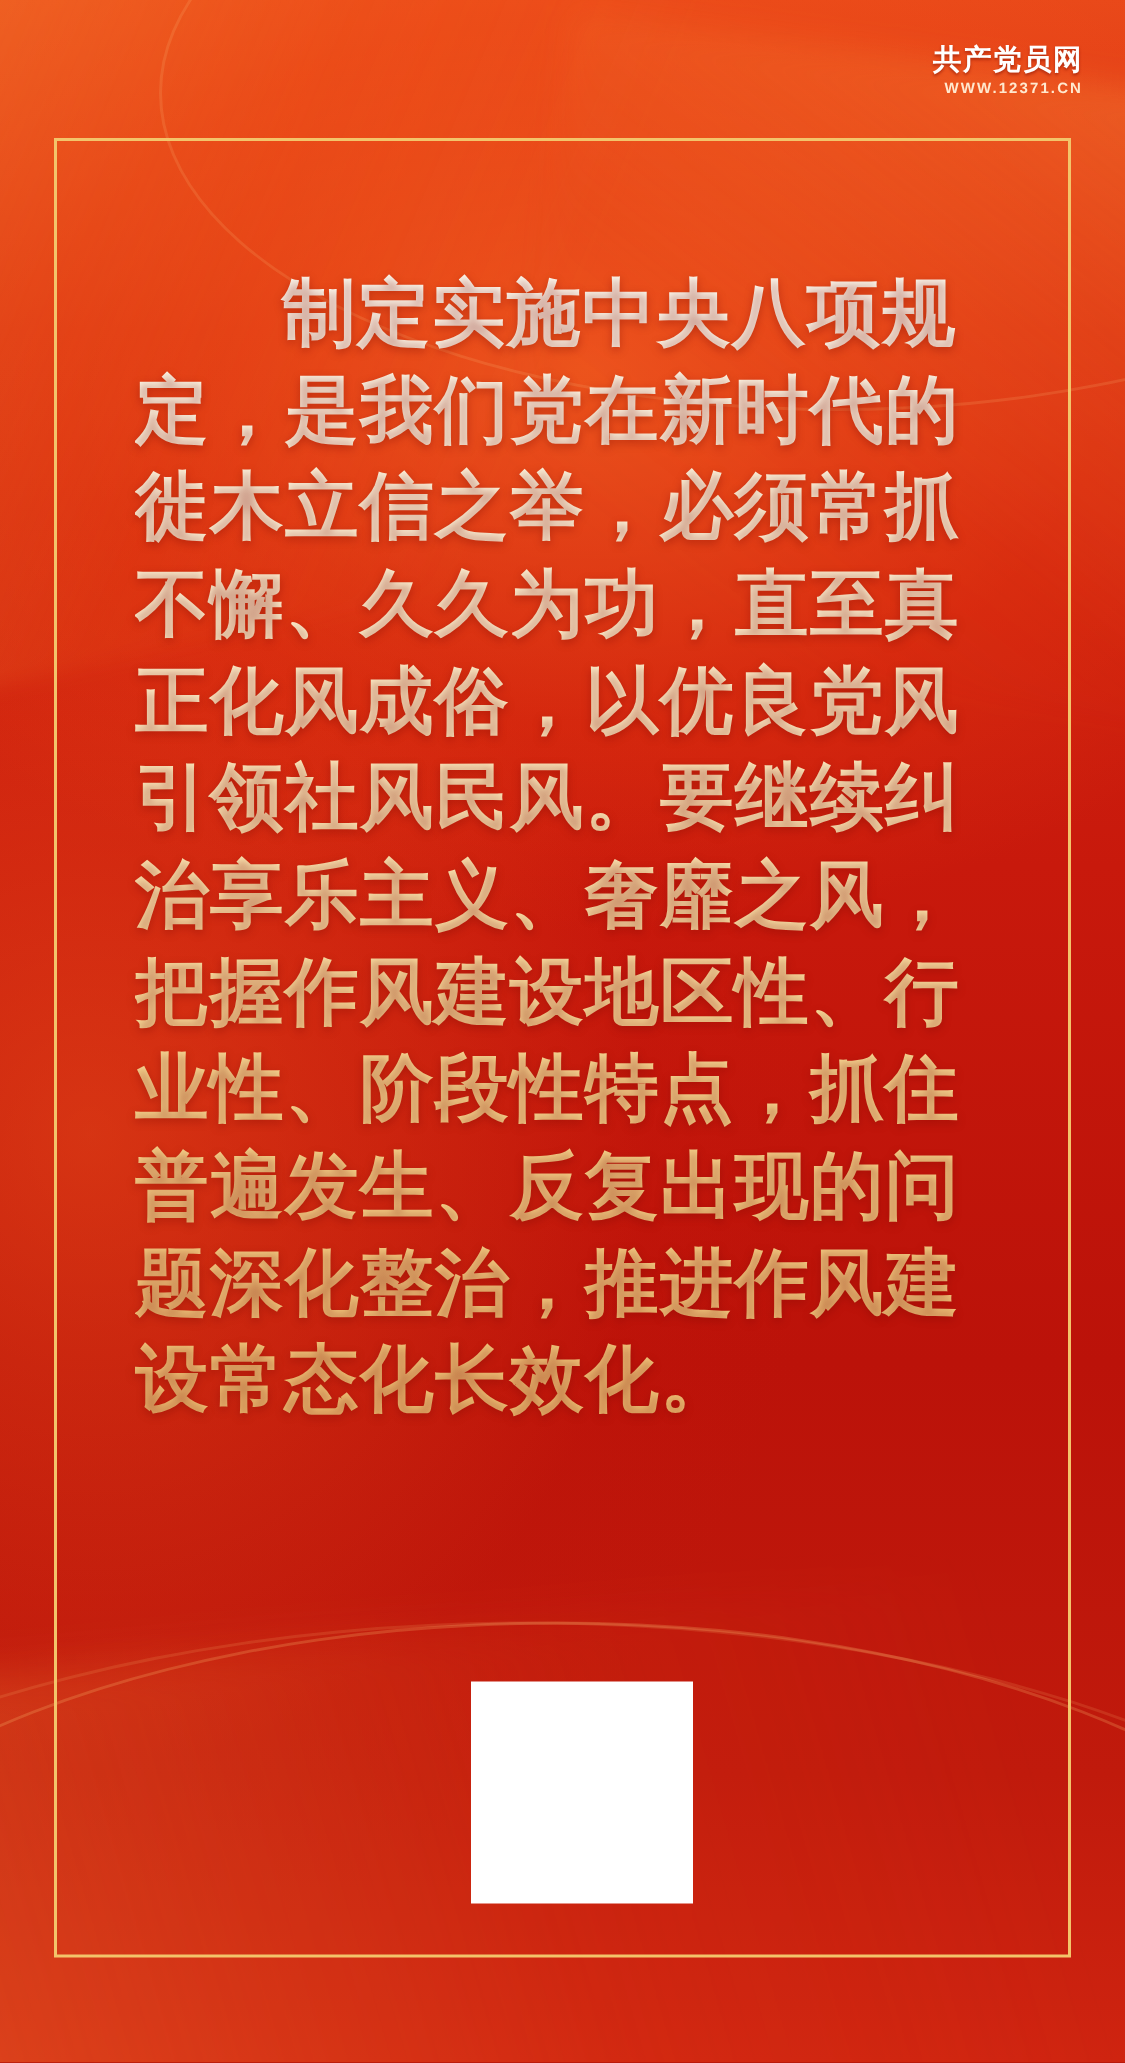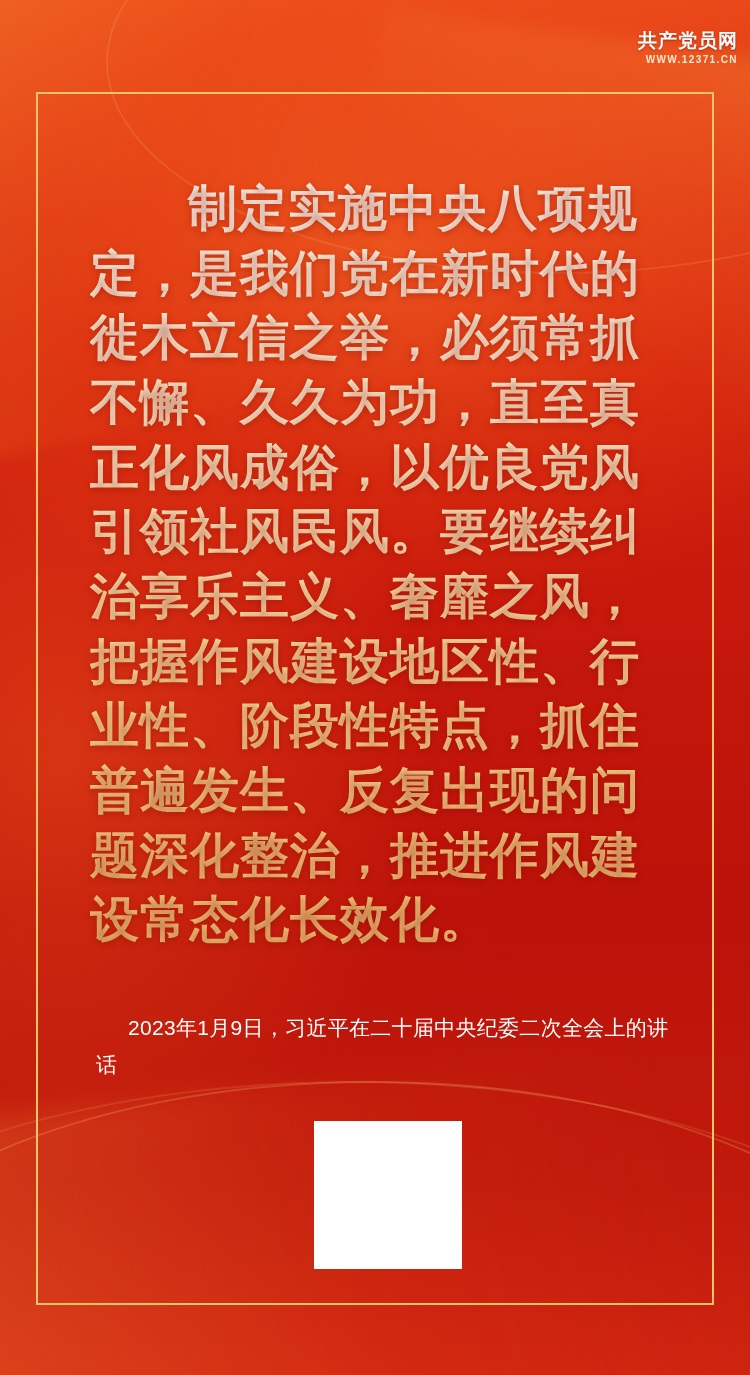--- a/index.html
+++ b/index.html
@@ -58,21 +58,21 @@
     pointer-events: none;
   }
   .arc1 { width: 1100px; height: 520px; left: -180px; bottom: -230px; border-color: rgba(255,200,120,0.22); }
   .arc2 { width: 1300px; height: 620px; left: -300px; bottom: -330px; border-color: rgba(255,200,120,0.14); }
   .arc3 { width: 900px; height: 420px; right: -260px; top: -150px; border-color: rgba(255,210,140,0.14); }
 
   
   .logo {
     position: absolute;
     top: 30px;
-    right: 12px;
+    right: 28px;
     text-align: right;
     line-height: 1.1;
     z-index: 6;
   }
   .logo-main {
     font-family: "DejaVu Sans", sans-serif;
     font-size: 19px;
     font-weight: bold;
     color: #ffffff;
     letter-spacing: 1px;
@@ -177,21 +177,20 @@
 
   <div class="logo">
     <div class="logo-main">共产党员网</div>
     <div class="logo-sub">WWW.12371.CN</div>
   </div>
 
   <div class="frame"></div>
 
   <div class="content">
     <div class="quote">制定实施中央八项规定，是我们党在新时代的徙木立信之举，必须常抓不懈、久久为功，直至真正化风成俗，以优良党风引领社风民风。要继续纠治享乐主义、奢靡之风，把握作风建设地区性、行业性、阶段性特点，抓住普遍发生、反复出现的问题深化整治，推进作风建设常态化长效化。</div>
-    <div class="source">2023年1月9日，习近平在二十届中央纪委二次全会上的讲话</div>
 
     <div class="qr-wrap">
       <div class="qr">
         <div class="qr-grid" id="qrGrid">
             <i class="on"></i>
             <i class="on"></i>
             <i class="on"></i>
             <i class="on"></i>
             <i class="on"></i>
             <i class="on"></i>

